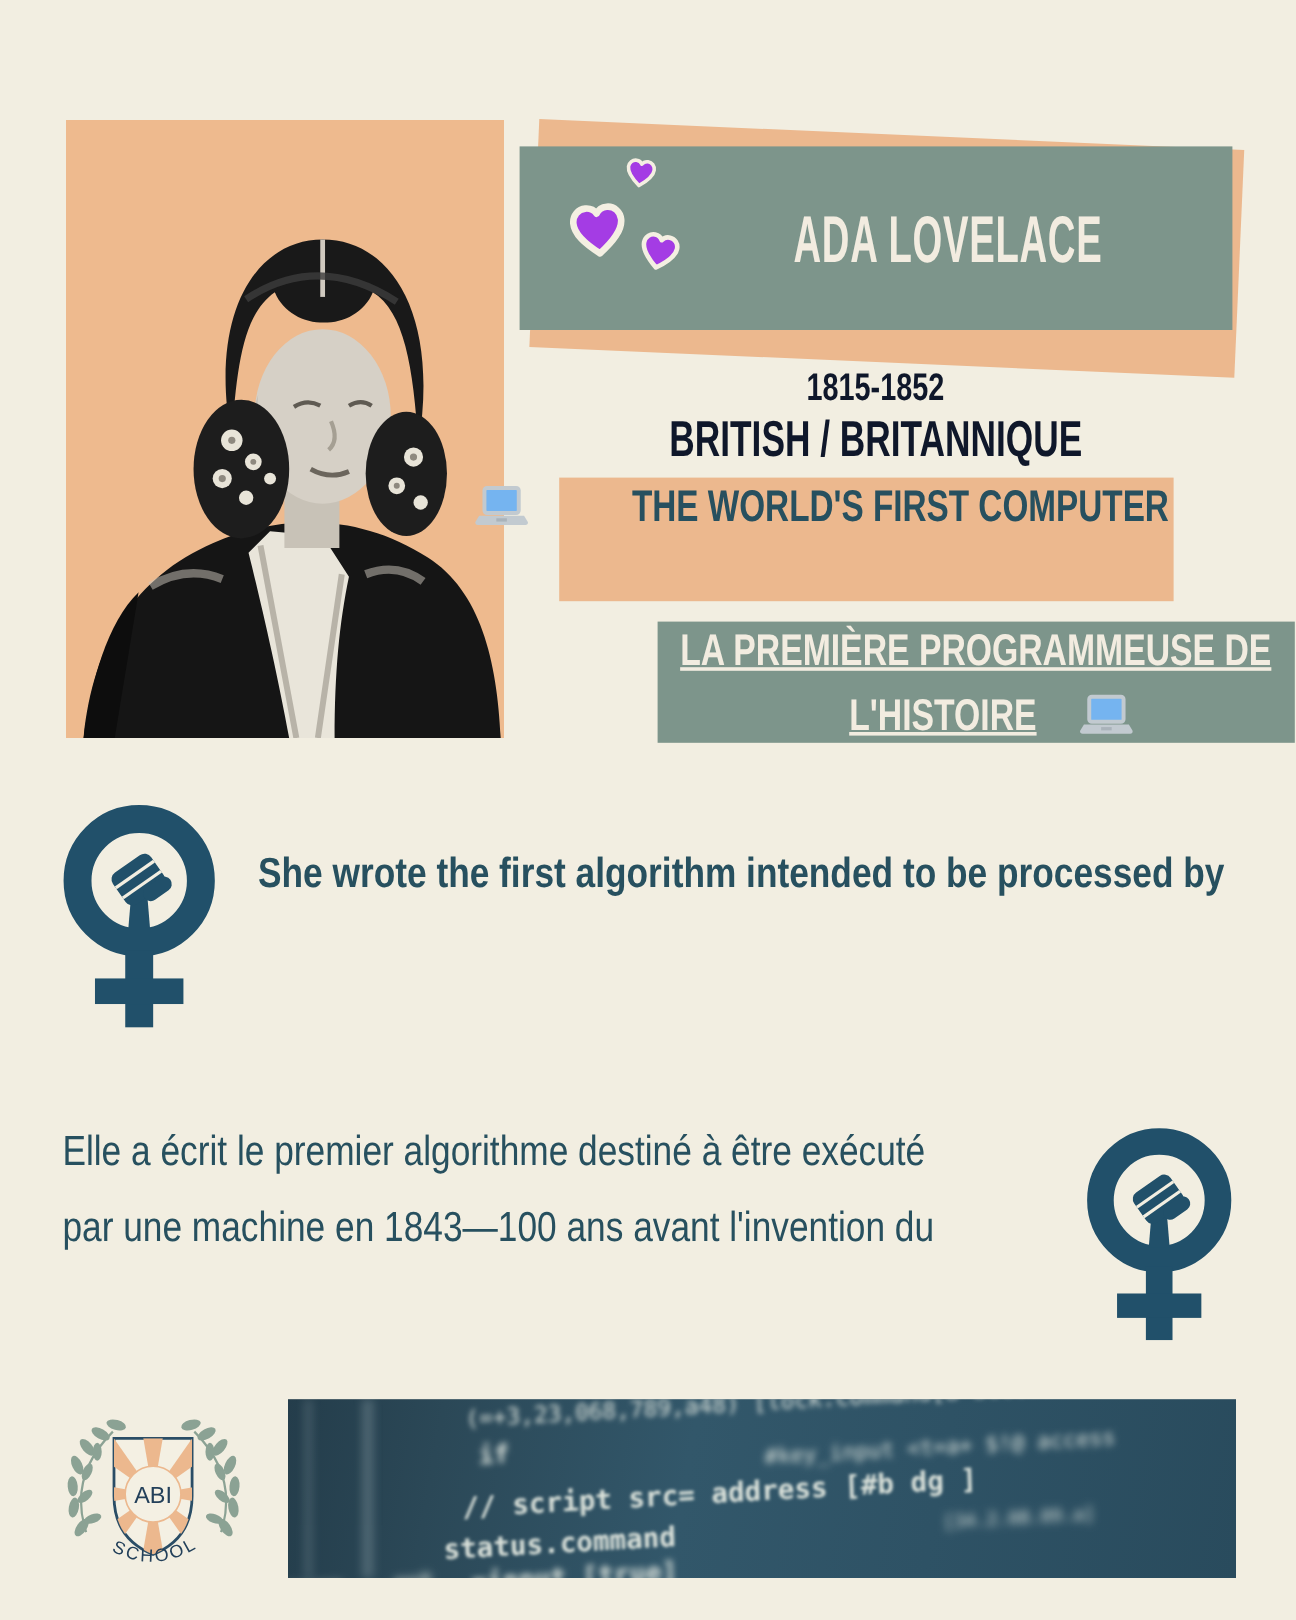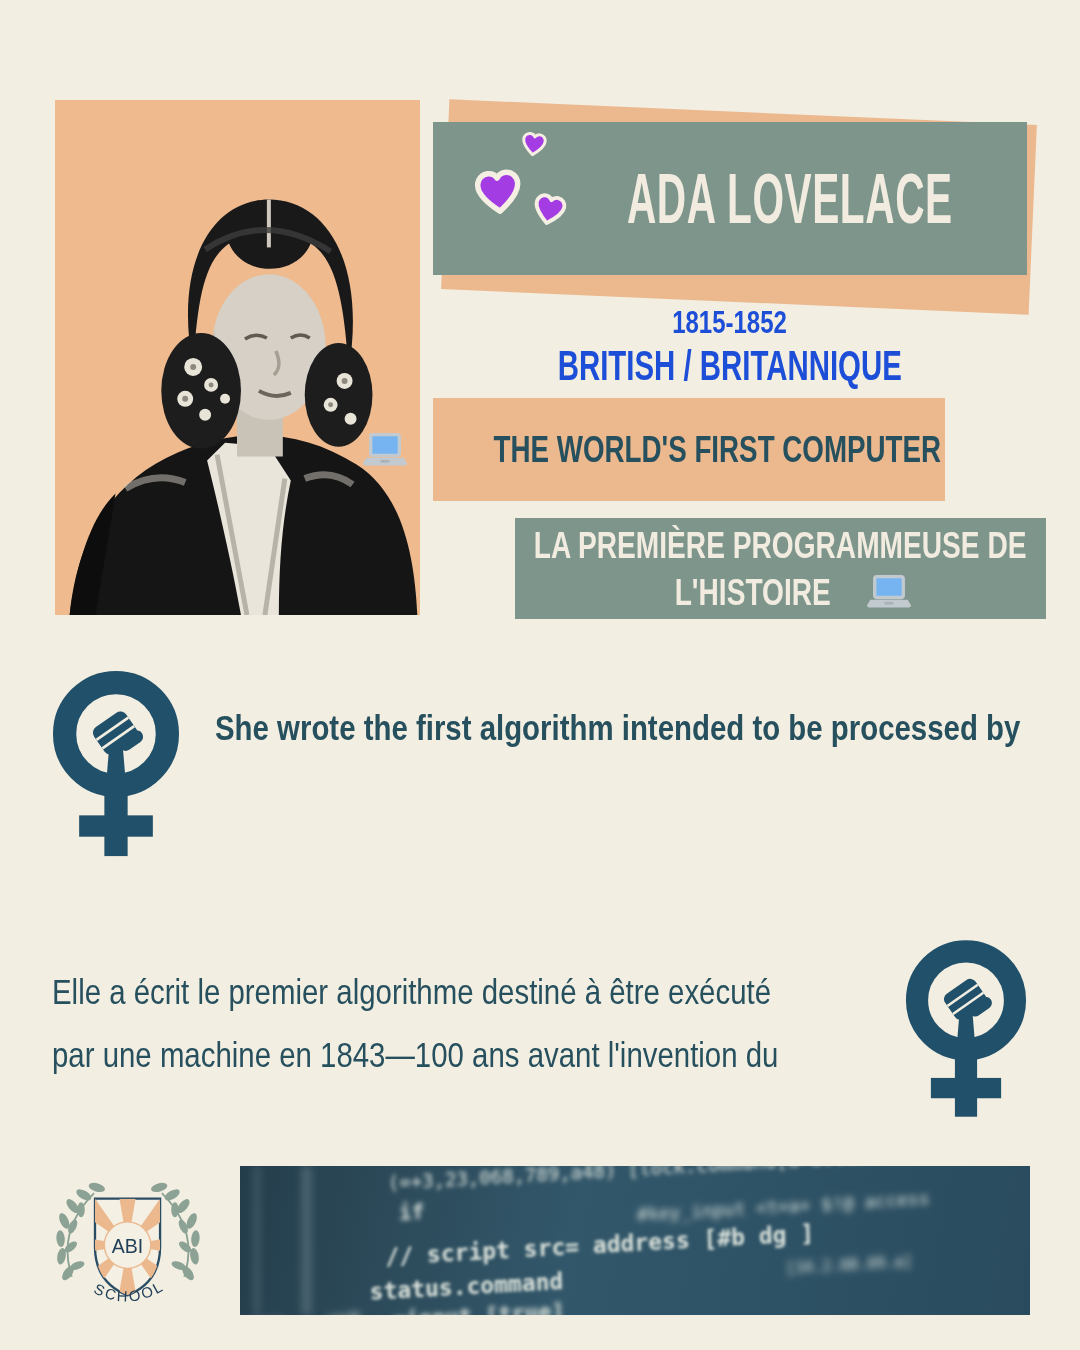--- a/index.html
+++ b/index.html
@@ -18,39 +18,39 @@
   
   .portrait{ left:55px; top:100px; width:365px; height:515px; background:#eeba8e; }
   .portrait svg{ display:block; width:100%; height:100%; }
 
   
   .peach-tilt{ left:445px; top:112px; width:588px; height:190px; background:#ecb88e; transform:rotate(2.5deg); }
   .green-banner{ left:433px; top:122px; width:594px; height:153px; background:#7d958b; }
   .hearts{ position:absolute; left:30px; top:6px; width:120px; height:125px; }
   .main-title{ position:absolute; left:120px; top:0; width:474px; height:153px;
                display:flex; align-items:center; justify-content:center;
-               color:#f2ece0; font-weight:700; font-size:70px; letter-spacing:1px; }
-
-  .subtitle{ left:433px; top:300px; width:594px; text-align:center; color:#1d4ed8; font-weight:700; }
+               color:#f2ece0; font-weight:700; font-size:55px; letter-spacing:1px; }
+
+  .subtitle{ left:433px; top:300px; width:594px; text-align:center; color:#0f172a; font-weight:700; }
   .subtitle .years{ font-size:32px; line-height:44px; }
   .subtitle .nat{ font-size:42px; line-height:43px; }
 
-  .banner{ display:flex; flex-direction:column; align-items:center; justify-content:center; }
+  .banner{ display:flex; flex-direction:column; align-items:center; justify-content:space-between;margin-left:33px; }
   .banner .bline{ display:flex; align-items:center; justify-content:center; gap:12px; line-height:47px; }
   .banner-en{ left:433px; top:398px; width:512px; height:103px; background:#ecb88e; color:#27505f; font-weight:700; font-size:37px; }
-  .banner-fr{ left:515px; top:518px; width:531px; height:101px; background:#7d958b; color:#f2ece0; font-weight:700; font-size:37px; }
+  .banner-fr{ left:515px; top:518px; width:531px; height:101px; background:#7d958b; color:#f2ece0; font-weight:700; font-size:37px;text-decoration:underline; }
   .laptop-ic{ width:44px; height:36px; flex:none; }
 
   
   .fist{ display:block; }
   .fist-left{ left:52px; top:666px; width:128px; height:194px; }
   .fist-right{ left:905px; top:933px; width:122px; height:190px; }
   .para{ color:#27505f; font-size:35px; font-weight:500; line-height:63px; }
   .para-en{ left:215px; top:696px; width:860px;font-weight:bold; }
-  .para-fr{ left:52px; top:960px; width:860px; }
+  .para-fr{ left:52px; top:928px; width:860px; }
   .para .pline{ display:block; }
 
   
   .logo{ left:42px; top:1163px; width:172px; height:154px; }
   .code-photo{ left:240px; top:1166px; width:790px; height:149px; overflow:hidden;
     background:linear-gradient(100deg,#243d4b 0%,#2b4857 16%,#32576a 42%,#2e5265 68%,#294b5d 100%); }
   .stripe{ position:absolute; top:0; bottom:0; background:#b8c8cc; filter:blur(4px); }
   .s1{ left:14px; width:6px; opacity:.22; }
   .s2{ left:62px; width:9px; opacity:.28; }
   .codetext{ position:absolute; inset:0; transform:rotate(-2deg) skewY(-1.2deg); color:#dbe2db;

